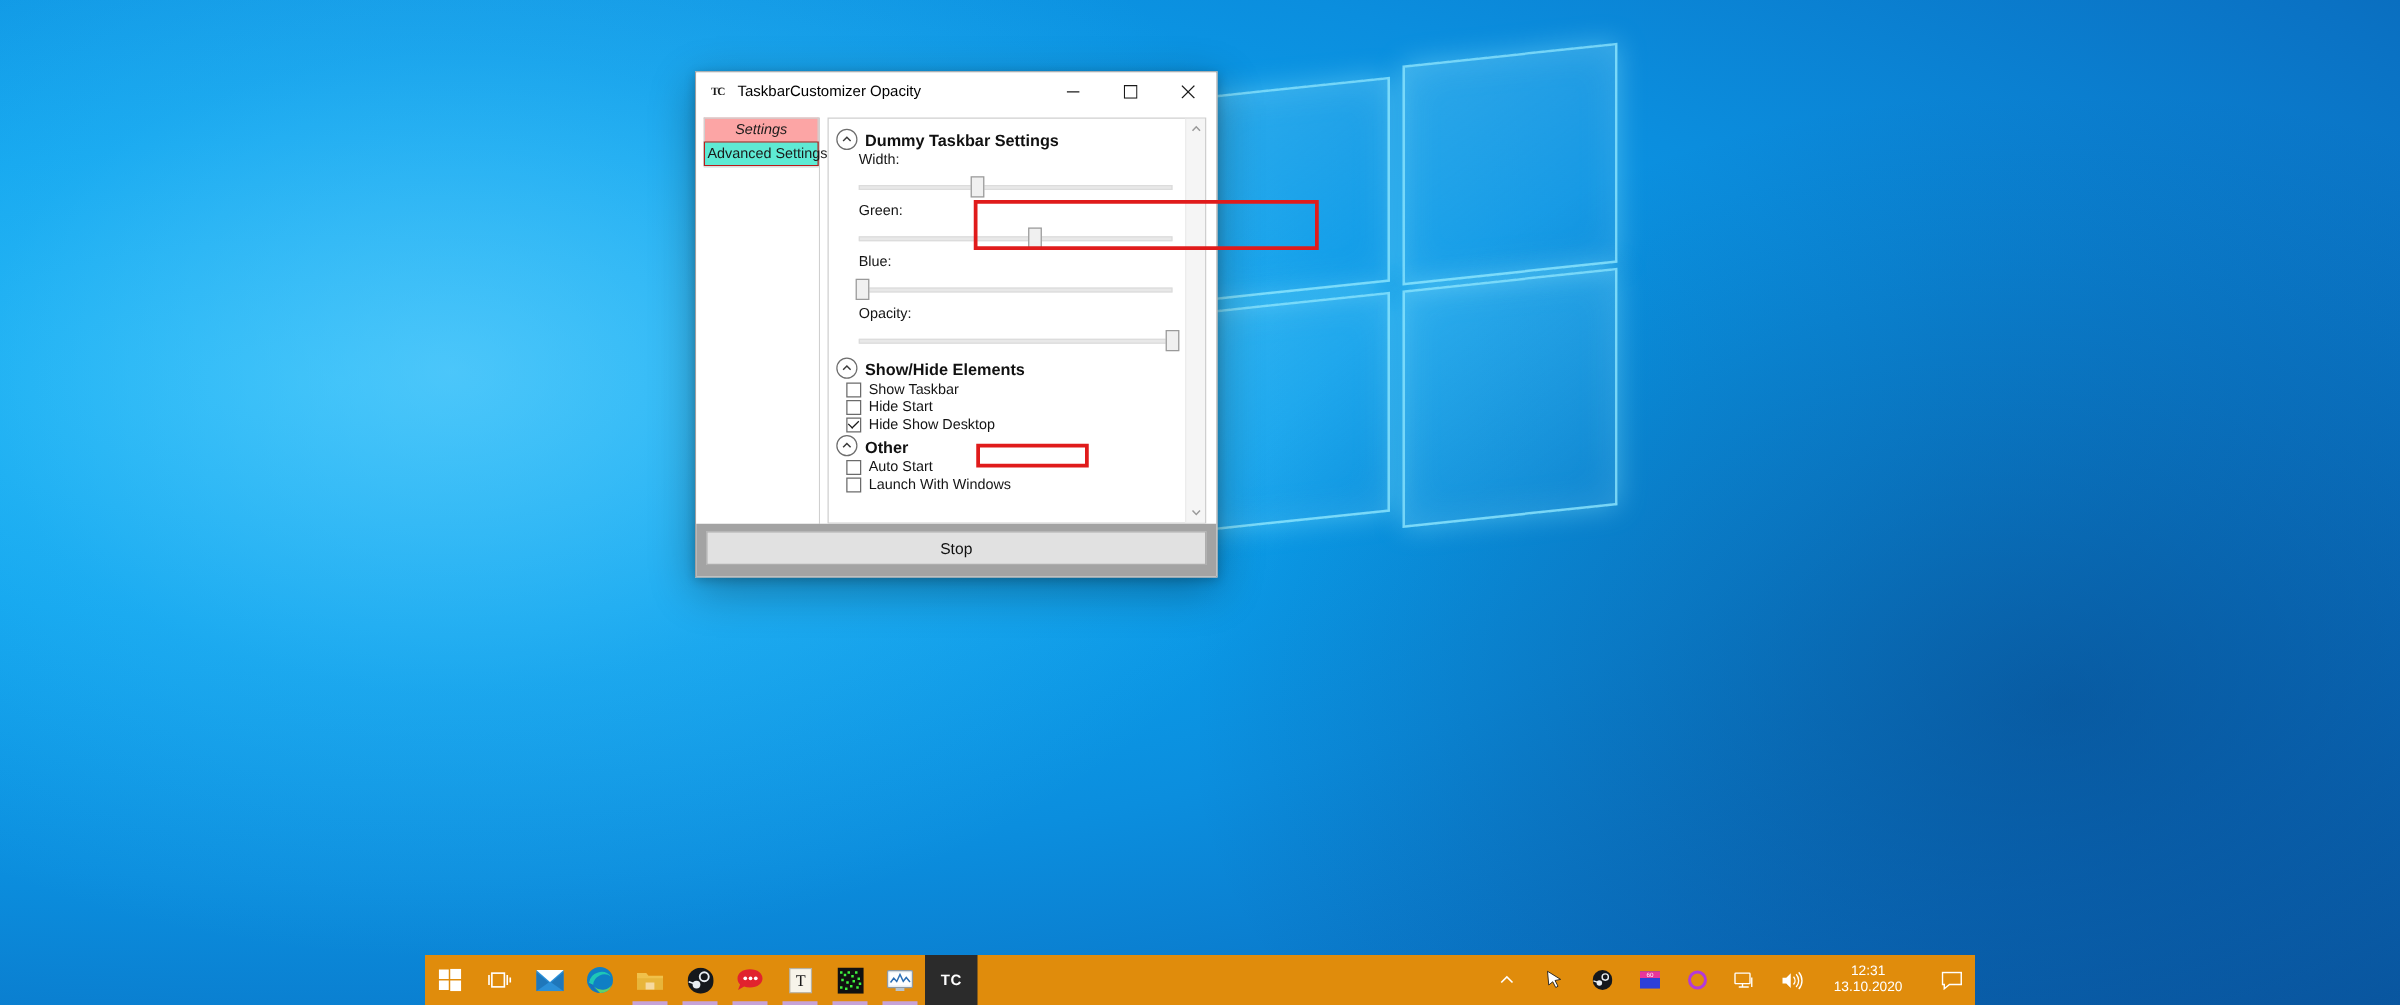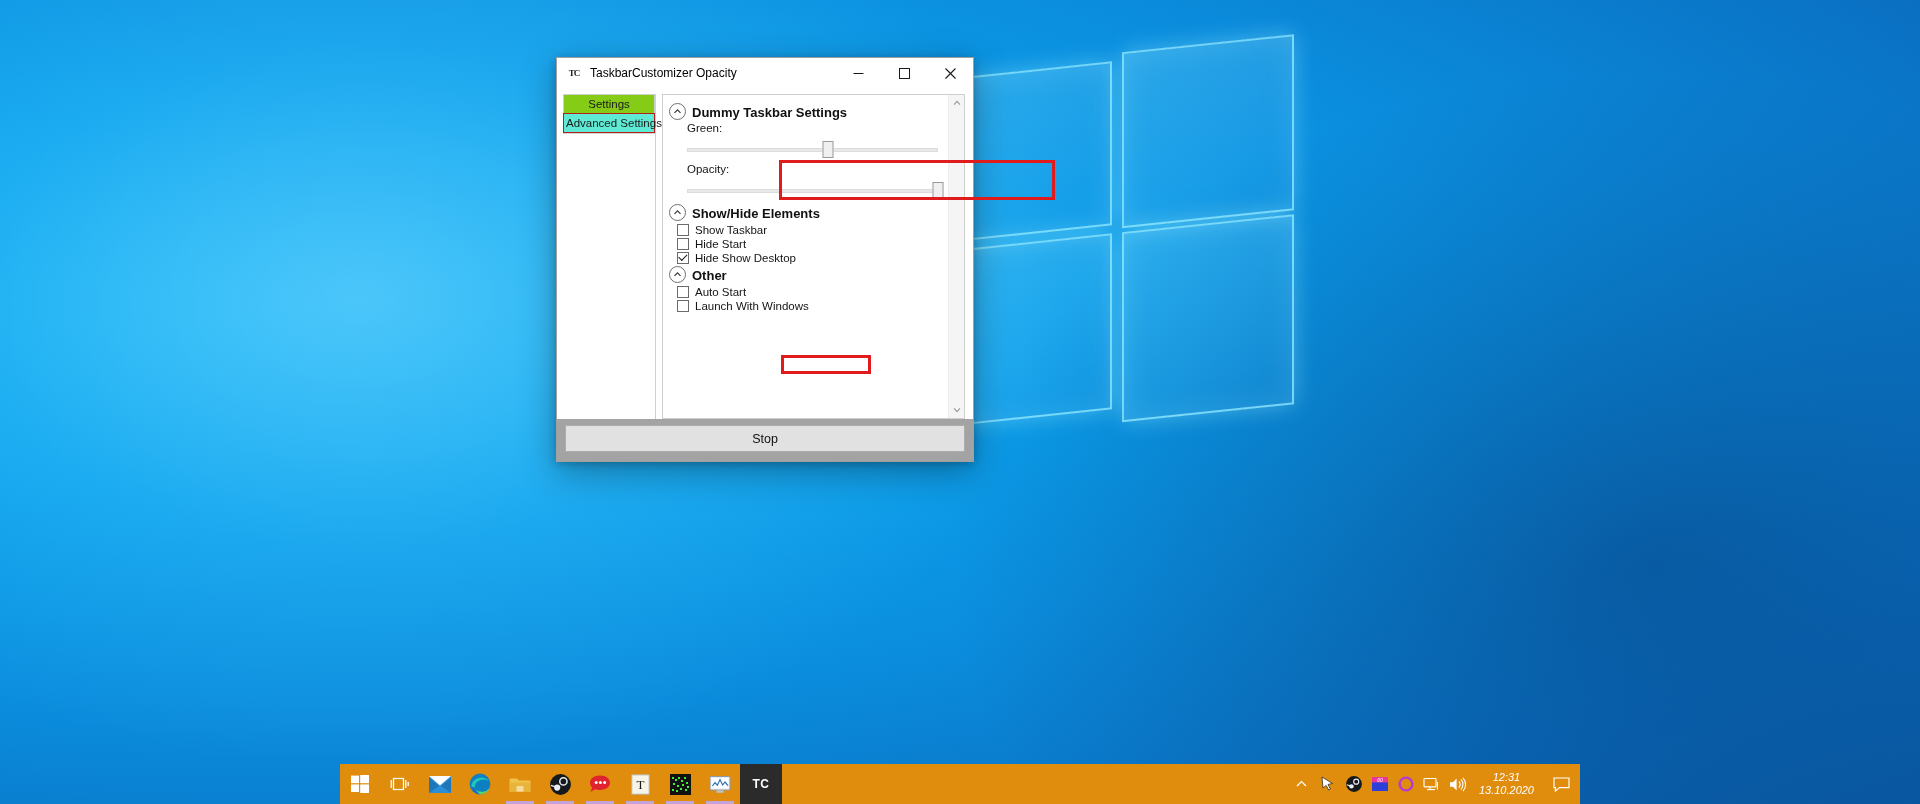--- a/index.html
+++ b/index.html
@@ -140,24 +140,25 @@
     font-size: 11.5px;
     color: #1a1a1a;
     text-align: center;
     padding: 3px 2px;
     border: 1px solid #d6d6d6;
     border-bottom: none;
     background: #ffffff;
     white-space: nowrap;
   }
   .nav-tab.selected {
-    background: #84cc16;
+    background: #fca5a5;
     border-color: #cfcfcf;
     position: relative;
     z-index: 2;
+    font-style: italic;
   }
   .nav-tab.alt {
     background: #5eead4;
     border: 1px solid #b91c1c;
   }
   #nav-filler {
     flex: 1 1 auto;
     border-top: 1px solid #d6d6d6;
     background: #ffffff;
   }
@@ -351,23 +352,22 @@
     bottom: 0;
     left: 6px;
     right: 6px;
     height: 3px;
     background: #c6a3d8;
   }
   #tb-spacer { flex: 1 1 auto; }
   #tb-tray {
     display: flex;
     align-items: center;
-    gap: 4px;
+    gap: 16px;
     padding-right: 4px;
-    font-style: italic;
   }
   .tray-icon {
     width: 22px;
     height: 40px;
     display: flex;
     align-items: center;
     justify-content: center;
   }
   #clock {
     display: flex;
@@ -444,30 +444,44 @@
 
             <div class="group-header">
               <span class="chevron-circle">
                 <svg width="9" height="9" viewBox="0 0 9 9">
                     <polyline points="1.5,5.8 4.5,2.8 7.5,5.8" fill="none" stroke="#3a3a3a" stroke-width="1.2"></polyline>
                   </svg>
               </span>
               <span class="group-title">Dummy Taskbar Settings</span>
             </div>
 
+            <div class="slider-row">
+              <span class="slider-label">Width:</span>
+              <div class="slider">
+                <div class="slider-track"></div>
+                <div class="slider-thumb" style="left: 38%;"></div>
+              </div>
+            </div>
 
 
             <div class="slider-row">
               <span class="slider-label">Green:</span>
               <div class="slider">
                 <div class="slider-track"></div>
                 <div class="slider-thumb" style="left: 56%;"></div>
               </div>
             </div>
 
+            <div class="slider-row">
+              <span class="slider-label">Blue:</span>
+              <div class="slider">
+                <div class="slider-track"></div>
+                <div class="slider-thumb" style="left: 1%;"></div>
+              </div>
+            </div>
 
             <div class="slider-row">
               <span class="slider-label">Opacity:</span>
               <div class="slider">
                 <div class="slider-track"></div>
                 <div class="slider-thumb" style="left: 100%;"></div>
               </div>
             </div>
 
             <div class="group-header">

